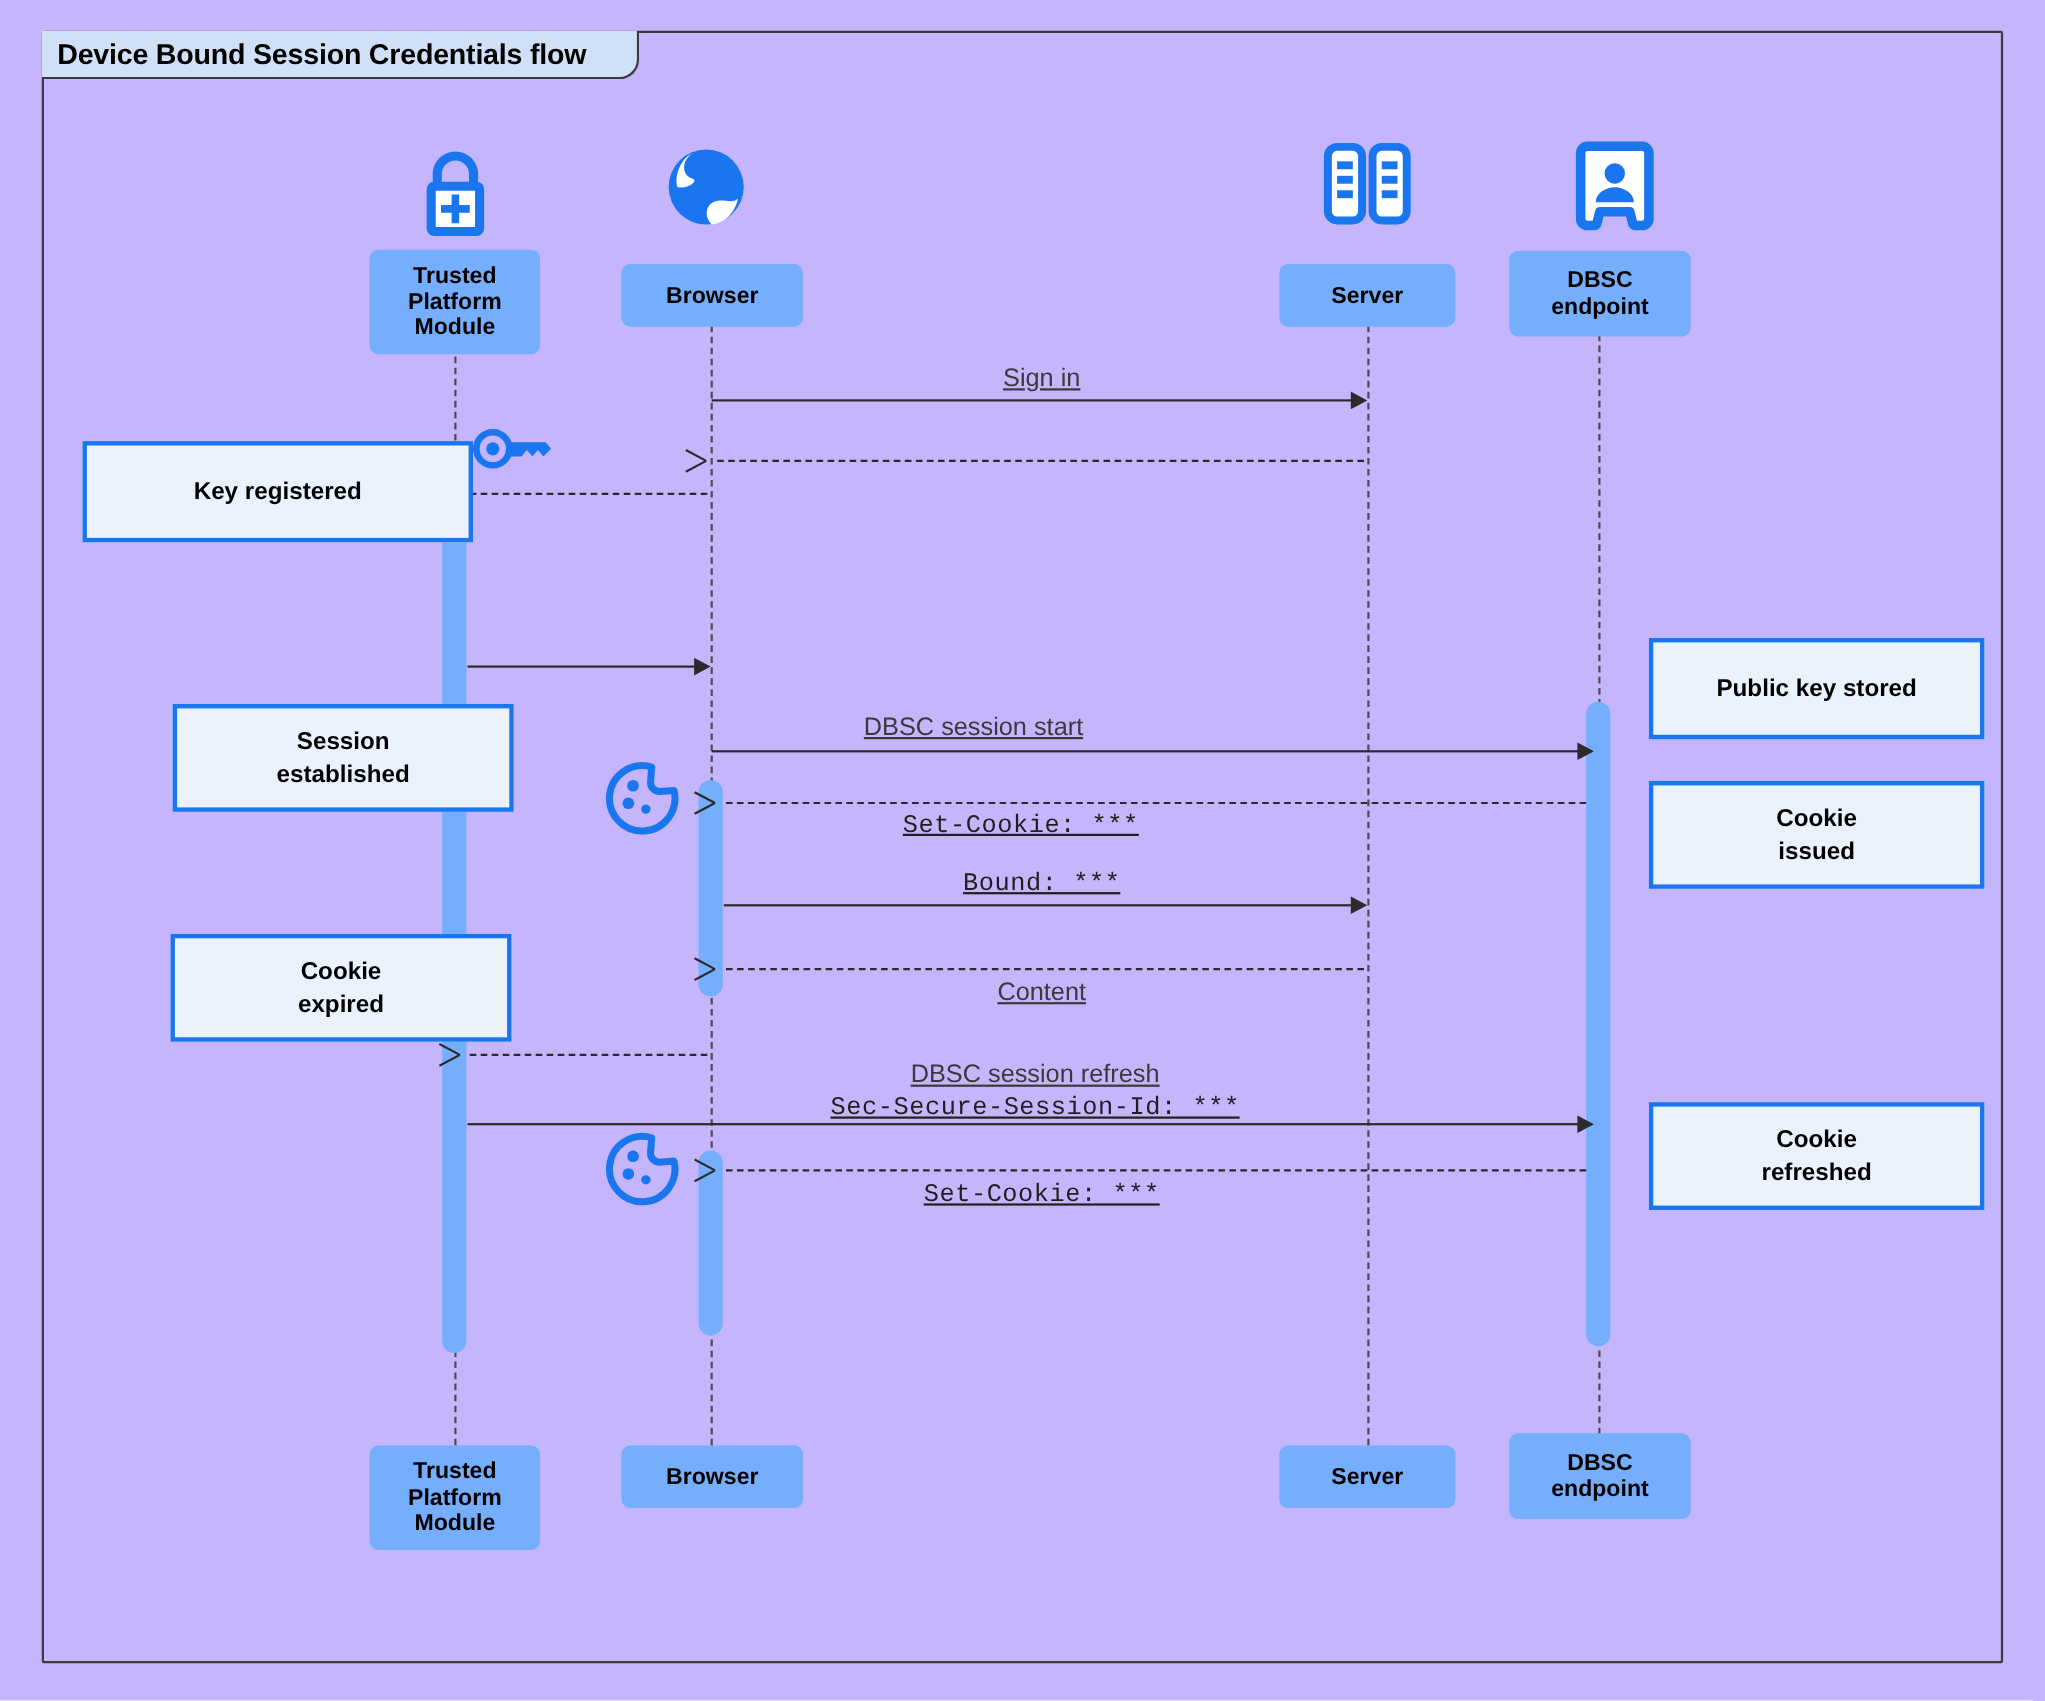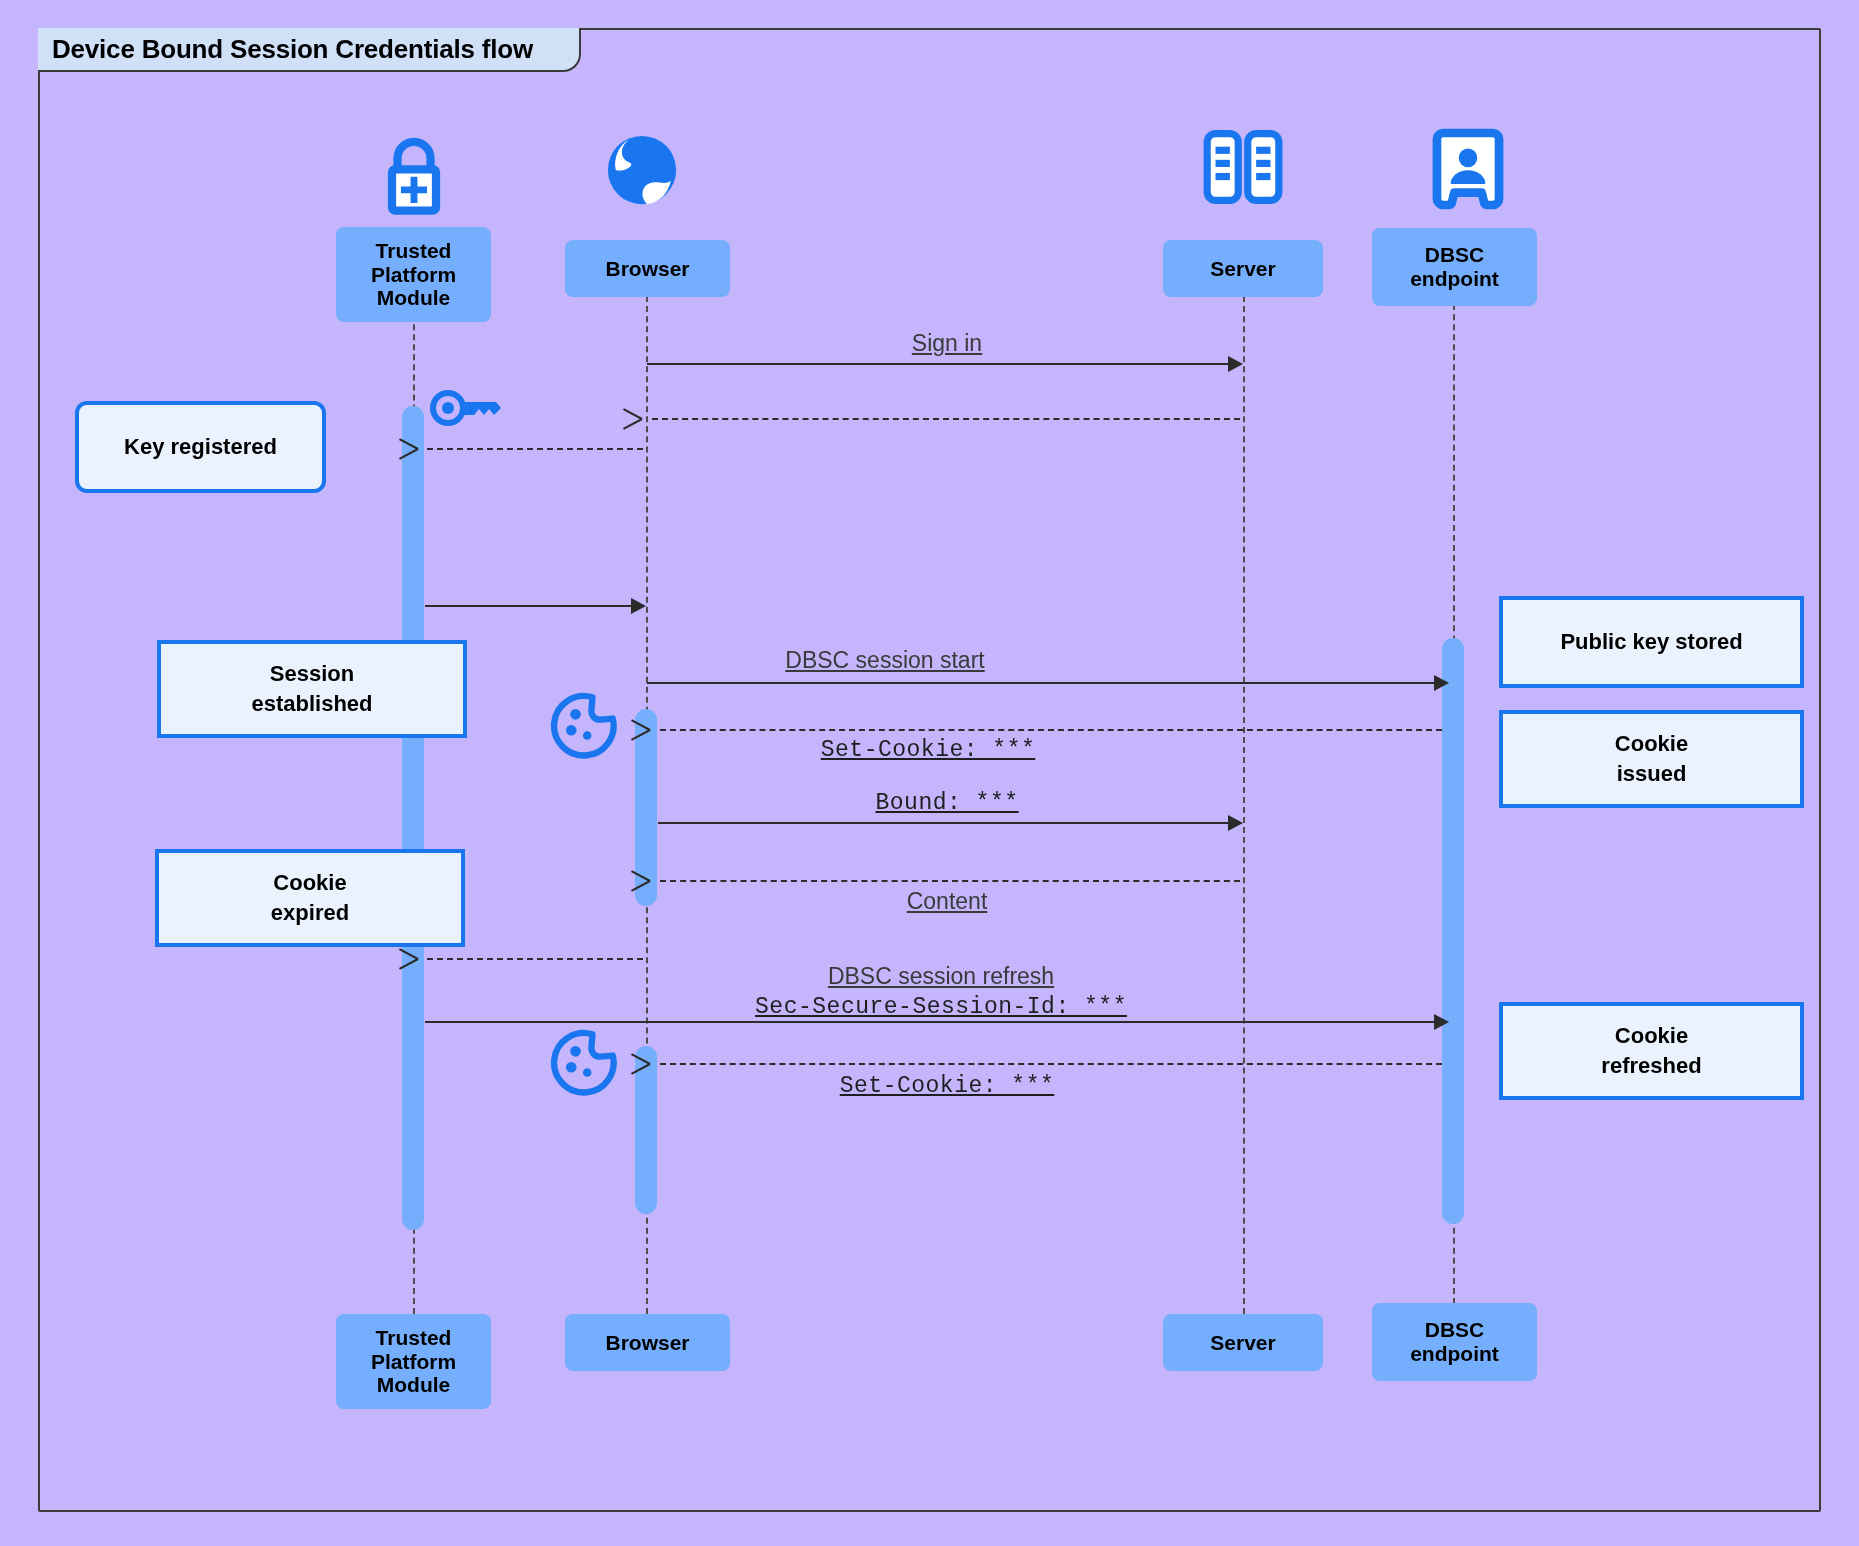--- a/index.html
+++ b/index.html
@@ -294,39 +294,39 @@
 
   <div class="msg-line" style="left:425px; top:1021px; width:1022px;"></div>
   <div class="arrow-right" style="left:1434px; top:1014px;"></div>
   <div class="msg-label" style="left:941px; top:963px;">DBSC session refresh</div>
   <div class="msg-label mono" style="left:941px; top:994px;">Sec-Secure-Session-Id: ***</div>
 
   <div class="msg-line dotted" style="left:660px; top:1063px; width:782px;"></div>
   <div class="arrow-open-left" style="left:650px; top:1052px;"></div>
   <div class="msg-label mono" style="left:947px; top:1073px;">Set-Cookie: ***</div>
 
-  <div class="note" style="left:75px; top:401px; width:251px; height:92px;border-radius:12px;">
+  <div class="note" style="left:75px; top:401px; width:355px; height:92px;">
     <span>Key registered</span>
   </div>
 
   <div class="note" style="left:157px; top:640px; width:310px; height:98px;align-items:center;">
     <span style="display:block;">
       <span>Session</span><br>
       <span>established</span>
     </span>
   </div>
 
   <div class="note" style="left:155px; top:849px; width:310px; height:98px;">
     <span style="display:block;">
       <span>Cookie</span><br>
       <span>expired</span>
     </span>
   </div>
 
-  <div class="note" style="left:1499px; top:580px; width:305px; height:92px;margin-top:16px;">
+  <div class="note" style="left:1499px; top:580px; width:305px; height:92px;">
     <span>Public key stored</span>
   </div>
 
   <div class="note" style="left:1499px; top:710px; width:305px; height:98px;">
     <span style="display:block;">
       <span>Cookie</span><br>
       <span>issued</span>
     </span>
   </div>
 

